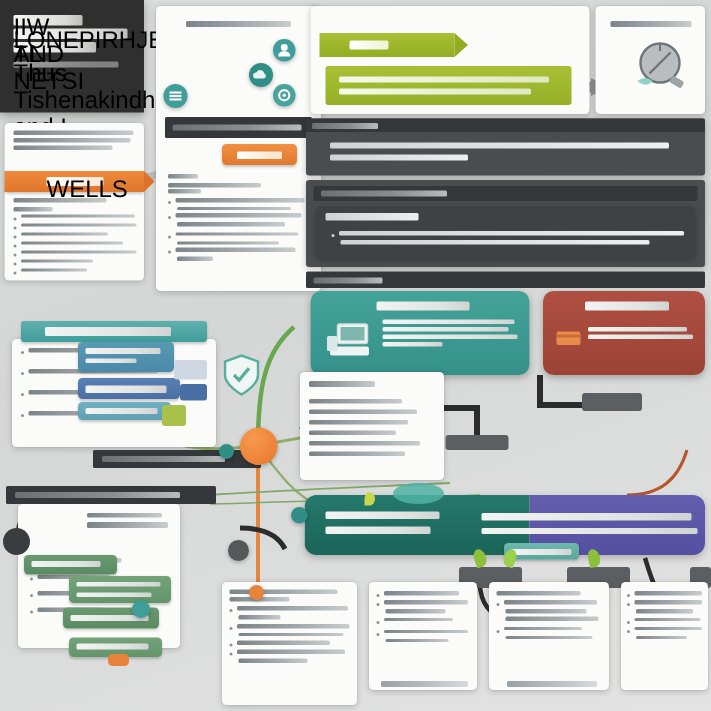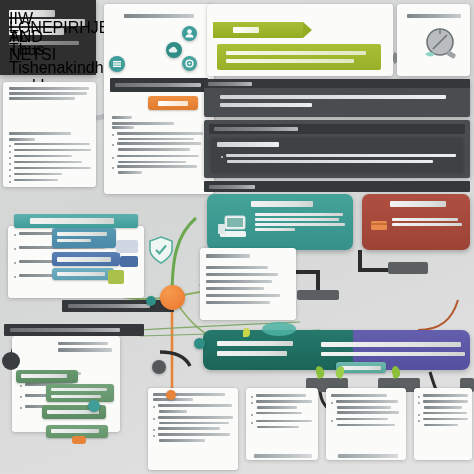--- a/index.html
+++ b/index.html
@@ -110,20 +110,23 @@
       <div class="sub" style="width:70px">Thus Tishenakindh and I hecksab</div>
     </div>
   </div>
 
   <div class="card" style="left:3px;top:82px;width:93px;height:105px;">
     <div class="pad">
       <span class="tx onwhite" style="width:80px;height:3px;margin-bottom:2px">Sufficationhsaths :laeperentei t yursrectida</span>
       <span class="tx onwhite" style="width:78px;height:3px;margin-bottom:2px">onkshouknus tohlTEND0mhGOUhCUO : rekont ues</span>
       <span class="tx onwhite" style="width:66px;height:3px;margin-bottom:2px">Teceraunhont Uroeksrg sNOHTJOKCISNA</span>
     </div>
+    <div class="ribbon-orange" style="left:0;top:32px;width:93px;height:14px;">
+      <span style="position:absolute;left:28px;top:3.5px;width:38px;height:6px;border-radius:1px;background:linear-gradient(90deg,#ffffff,#fde8d6)">WELLS</span>
+    </div>
     <div style="position:absolute;left:6px;top:50px;right:5px" class="bullets">
       <span class="tx onwhite" style="width:62px;height:3px;margin-bottom:3px">Geattractiven : incontent wourtes</span>
       <span class="tx onwhite" style="width:26px;height:2.5px;margin-bottom:2px"></span>
       <div class="bl">
           <span class="dot"></span>
           <span class="tx onwhite" style="height:2.5px;max-width:76px">Aure Ligentrales joctilEhormetions Tapennthretios</span>
         </div>
       <div class="bl">
           <span class="dot"></span>
           <span class="tx onwhite" style="height:2.5px;max-width:78px">Ave tntiettreou - wmtnes Qouden -- hodtts ortsbes uderctorithsm</span>

